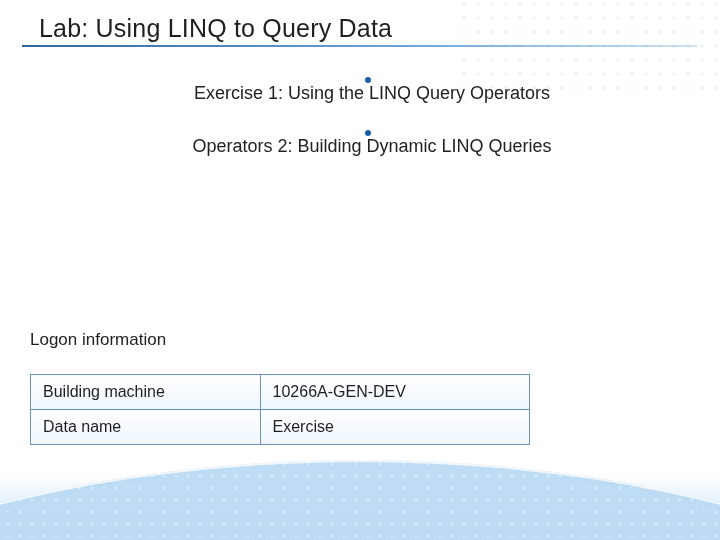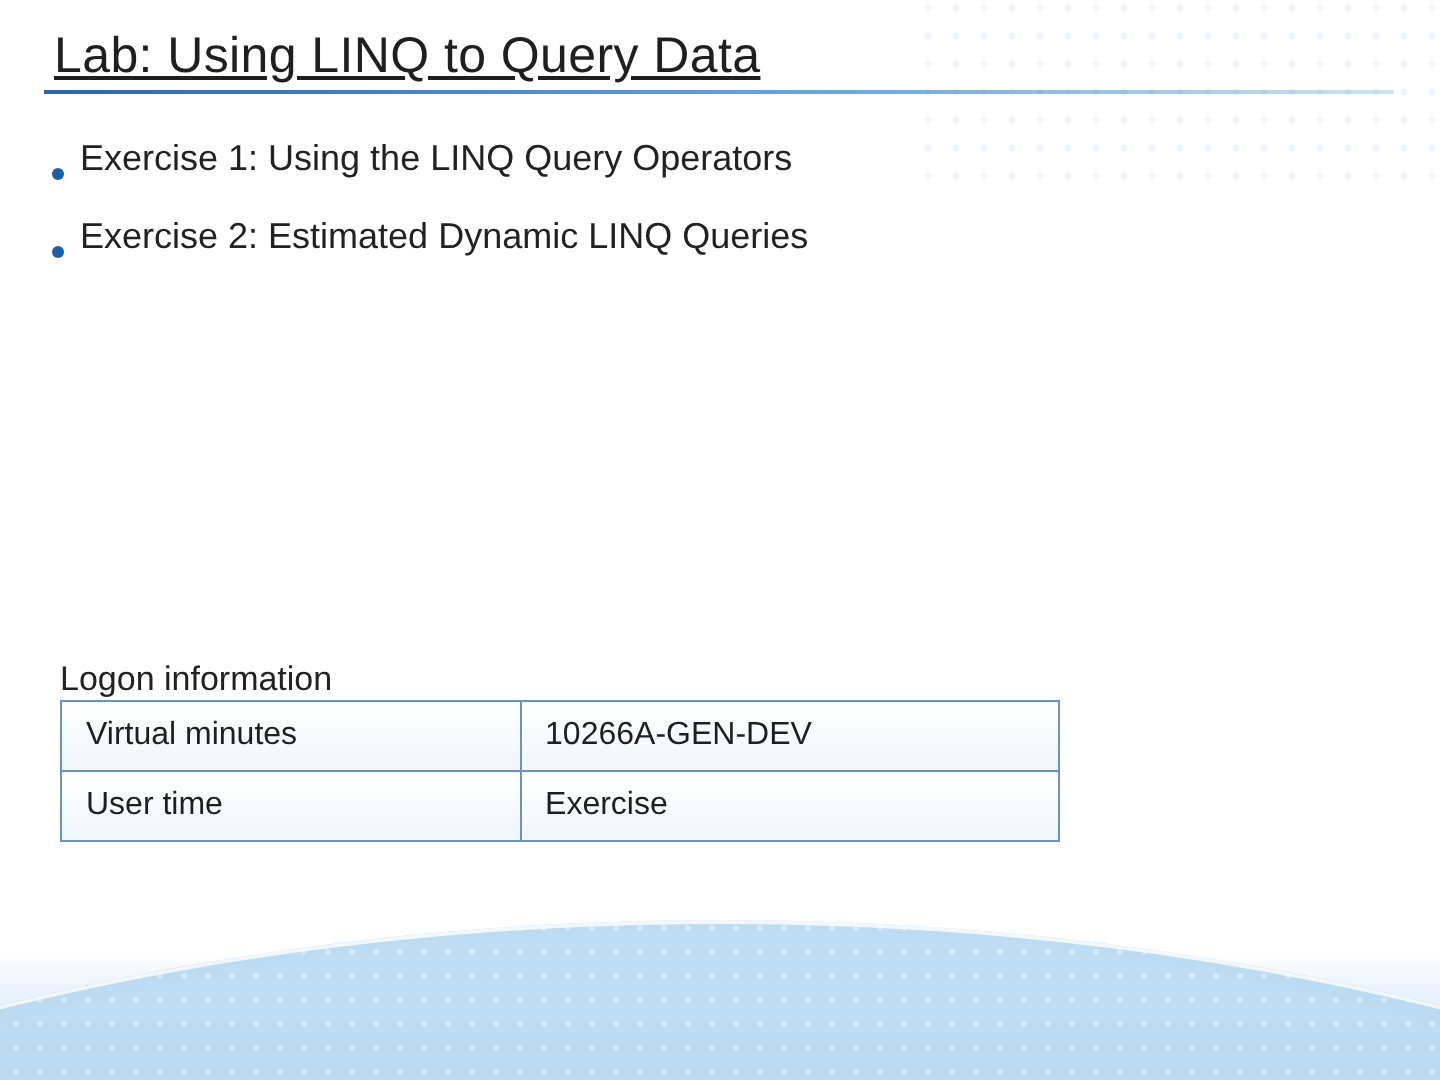--- a/index.html
+++ b/index.html
@@ -30,38 +30,38 @@
     background-size: 14px 14px;
     opacity: 0.5;
     pointer-events: none;
   }
   .title-wrap {
     padding: 14px 0 0 22px;
   }
   .title {
     font-size: 25px;
     color: #1f1f1f;
-    margin: 0 0 2px 5px;
+    margin: 0 0 2px 17px;
     font-weight: normal;
     letter-spacing: 0.2px;
-    text-decoration: underline;
   }
   .title-underline {
     height: 2px;
     width: 675px;
     background: linear-gradient(to right, #2f66a7, #6fa8d8 60%, #cfe4f4);
     margin-left: 0;
   }
   .bullets {
     padding: 12px 0 0 26px;
   }
   .bullet-row {
     display: flex;
-    align-items: flex-end;
+    align-items: center;
     margin: 10px 2px 18px 0;
+    flex-direction: column;
   }
   .dot {
     width: 6px;
     height: 6px;
     border-radius: 50%;
     background: #1d5fa5;
     margin-top: 8px;
     margin-right: 8px;
     flex: 0 0 auto;
   }
@@ -71,21 +71,21 @@
   }
   .logon-block {
     position: absolute;
     left: 30px;
     top: 330px;
     width: 500px;
   }
   .logon-title {
     font-size: 17px;
     color: #222;
-    margin-bottom: 0;
+    margin-bottom: 24px;
   }
   table.logon {
     border-collapse: collapse;
     width: 100%;
     background: #f9fcff;
   }
   table.logon td {
     border: 1px solid #6f93b8;
     padding: 8px 12px;
     font-size: 16px;
@@ -141,34 +141,34 @@
     <div class="title-underline"></div>
   </div>
 
   <div class="bullets">
     <div class="bullet-row">
       <div class="dot"></div>
       <div class="bullet-text">Exercise 1: Using the LINQ Query Operators</div>
     </div>
     <div class="bullet-row">
       <div class="dot"></div>
-      <div class="bullet-text">Exercise 2: Estimated Dynamic LINQ Queries</div>
+      <div class="bullet-text">Operators 2: Building Dynamic LINQ Queries</div>
     </div>
   </div>
 
   <div class="logon-block">
     <div class="logon-title">Logon information</div>
     <table class="logon">
       <tbody>
           <tr>
-        <td class="key">Virtual minutes</td>
+        <td class="key">Building machine</td>
         <td>10266A-GEN-DEV</td>
       </tr>
       <tr>
-        <td class="key">User time</td>
+        <td class="key">Data name</td>
         <td>Exercise</td>
       </tr>
     </tbody>
       </table>
   </div>
 
   <div class="est">Estimated time: 60 minutes</div>
 
   <div class="arc"></div>
   <div class="arc-line"></div>

